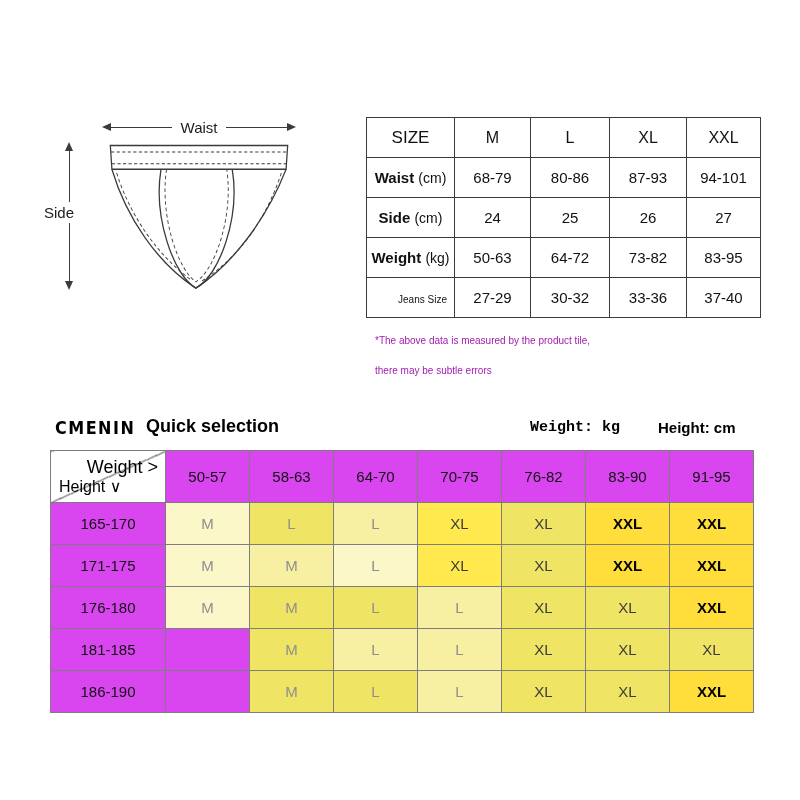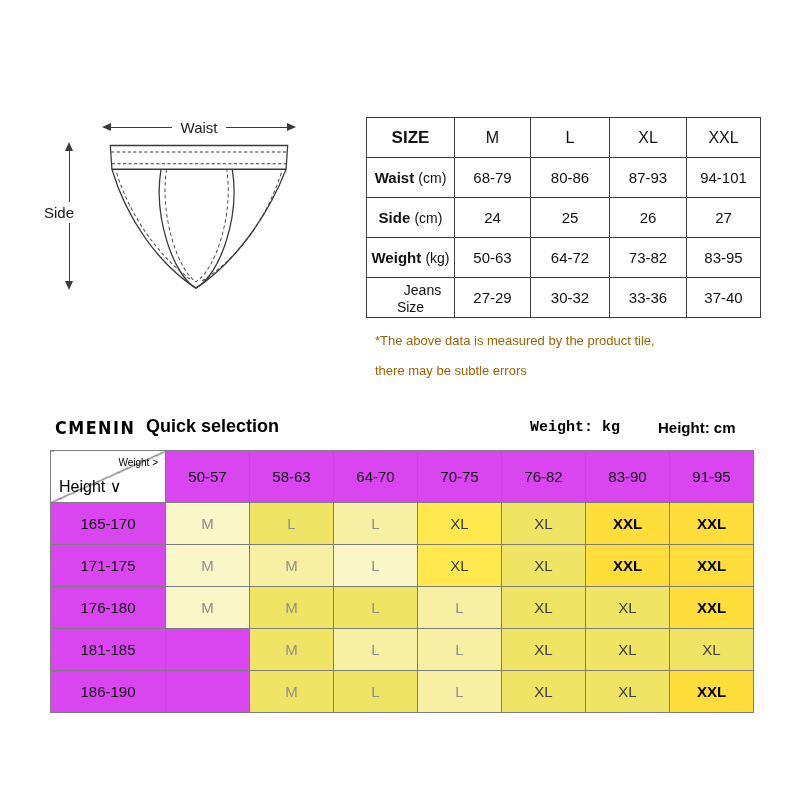--- a/index.html
+++ b/index.html
@@ -32,28 +32,28 @@
   .side-lbl { position:absolute; left:10px; top:102px; background:#fff; z-index:2;
               font-size:15px; color:#1d1d1d; padding:2px 4px; }
 
   
   .size-table { position:absolute; left:366px; top:117px; border-collapse:collapse;
                 table-layout:fixed; width:394px; }
   .size-table th, .size-table td {
     border:1px solid #3c3c3c; height:40px; text-align:center; vertical-align:middle;
     font-size:15px; font-weight:400; color:#111; background:#fff;
   }
-  .size-table .st-size { font-size:17px; font-weight:700; }
+  .size-table .st-size { font-size:17px; font-weight:400; }
   .size-table thead th { font-size:16px; }
   .size-table .rl-name { font-weight:700; font-size:15px; }
   .size-table .rl-unit { font-weight:400; font-size:14px; }
-  .size-table tr:last-child .rl-name { font-weight:400; font-size:14px;margin-left:24px; }
+  .size-table tr:last-child .rl-name { font-weight:400; font-size:10px;margin-left:24px; }
 
   .disclaimer { position:absolute; left:375px; top:326px; width:400px;
-                font-size:13px; color:#a16207; line-height:30px; }
+                font-size:10px; color:#a21caf; line-height:30px; }
 
   
   .brand    { position:absolute; left:55px;  top:419px; font-size:16px; font-weight:900;
               letter-spacing:1.5px; color:#000; font-family:"DejaVu Sans",sans-serif;
               transform:scaleY(1.05); }
   .qs-title { position:absolute; left:146px; top:416px; font-size:18px; font-weight:700; color:#000; }
   .unit-w   { position:absolute; left:530px; top:419px; font-size:15px; font-weight:600; color:#000;font-family:Liberation Mono, monospace; }
   .unit-h   { position:absolute; left:658px; top:419px; font-size:15px; font-weight:600; color:#000; }
 
   
@@ -61,21 +61,21 @@
               table-layout:fixed; width:703px; }
   .qs-table th, .qs-table td {
     border:1px solid #7d7d7d; text-align:center; vertical-align:middle;
     font-size:15px; font-weight:400; color:#111; background:#d946ef; height:42px;
   }
   .qs-table thead th { height:52px; }
   .qs-table .corner { position:relative; padding:0;
     background:linear-gradient(to bottom right,
       #fff calc(50% - 0.7px), #7d7d7d calc(50% - 0.7px),
       #7d7d7d calc(50% + 0.7px), #fff calc(50% + 0.7px)); }
-  .corner-weight { position:absolute; top:6px; right:7px; font-size:10px; color:#000; }
+  .corner-weight { position:absolute; top:6px; right:7px; font-size:18px; color:#000; }
   .corner-height { position:absolute; bottom:6px; left:8px; font-size:16px; color:#000; }
 
   .qs-table td[data-tone="pale"]   { background:#FBF7C8; }
   .qs-table td[data-tone="light"]  { background:#F7F0A2; }
   .qs-table td[data-tone="med"]    { background:#F0E465; }
   .qs-table td[data-tone="bright"] { background:#FFE94E; }
   .qs-table td[data-tone="gold"]   { background:#FFDE3B; }
   .qs-table td[data-size="M"], .qs-table td[data-size="L"] { color:#8e8e8e; }
   .qs-table td[data-size="XL"]  { color:#3c3c3c; }
   .qs-table td[data-size="XXL"] { color:#000; font-weight:700; }

